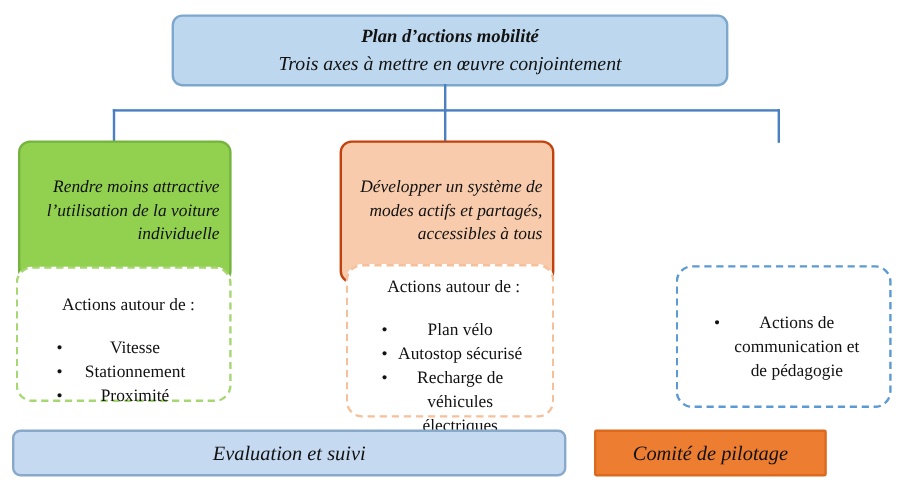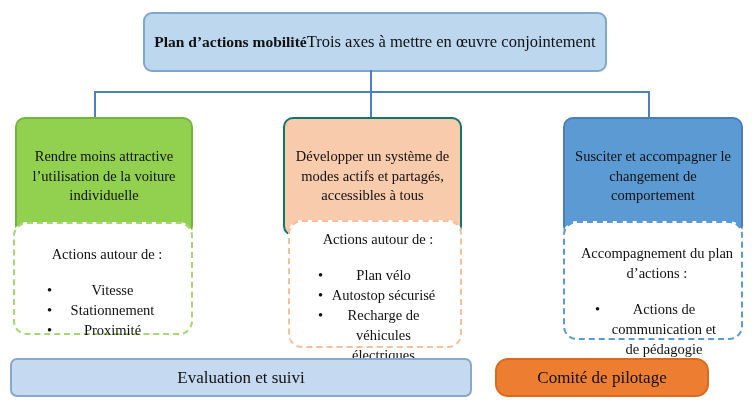--- a/index.html
+++ b/index.html
@@ -9,24 +9,25 @@
     height: 406px;
     background: #ffffff;
     font-family: "Liberation Serif", serif;
     color: #111111;
     overflow: hidden;
   }
   .box {
     position: absolute;
     box-sizing: border-box;
     display: flex;
-    flex-direction: row;
+    flex-direction: column;
     align-items: center;
     justify-content: center;
-    text-align: center;
+    text-align: right;
+    font-style: italic;
   }
   
   .header-box {
     left: 143px; top: 12px; width: 464px; height: 60px;
     background: #bdd7ee;
     border: 2px solid #7da7cd;
     border-radius: 9px;
   }
   .header-title { font-weight: bold; font-size: 15.5px; line-height: 22px; }
   .header-subtitle { font-size: 16.5px; line-height: 22px; }
@@ -41,21 +42,21 @@
 
   
   .axis-box {
     top: 117px; height: 119px;
     border-radius: 10px;
     font-size: 14.5px;
     line-height: 19.5px;
     padding: 16px 8px;
   }
   .axis-1 { left: 15px;  width: 178px; background: #92d050; border: 2px solid #74b33e; }
-  .axis-2 { left: 283px; width: 179px; background: #f7cbac; border: 2px solid #0f766e; }
+  .axis-2 { left: 283px; width: 179px; background: #f7cbac; border: 2px solid #c2410c; }
   .axis-3 { left: 563px; width: 180px; background: #5b9ad2; border: 2px solid #4a7ebb; }
 
   
   .detail-box {
     position: absolute;
     box-sizing: border-box;
     background: #ffffff;
     border-radius: 14px;
     font-size: 14.5px;
     line-height: 20px;
@@ -73,24 +74,24 @@
 
   
   .footer-eval {
     left: 10px; top: 358px; width: 462px; height: 39px;
     background: #c5d9f1;
     border: 2px solid #89a9cb;
     border-radius: 7px;
     font-size: 17px;
   }
   .footer-committee {
-    left: 495px; top: 358px; width: 214px; height: 39px;
+    left: 495px; top: 358px; width: 194px; height: 39px;
     background: #ed7d31;
     border: 2px solid #dc6a1e;
-    border-radius: 13px;
+    border-radius: 2px;
     font-size: 17px;
   }
 </style>
 </head>
 <body>
 
 <div class="canvas">
 
   <div class="box header-box">
     <div class="header-title">Plan d’actions mobilité</div>
@@ -120,25 +121,21 @@
   </div>
   <div class="detail-box detail-2">
     <p class="detail-heading">Actions autour de :</p>
     <ul class="detail-list">
       <li>Plan vélo</li>
       <li>Autostop sécurisé</li>
       <li>Recharge de véhicules électriques mobilité solidaire</li>
     </ul>
   </div>
 
-  <div class="box axis-box axis-3">
-    <div>Susciter et accompagner le changement de comportement</div>
-  </div>
   <div class="detail-box detail-3">
-    <p class="detail-heading">Accompagnement du plan d’actions :</p>
     <ul class="detail-list">
       <li>Actions de communication et de pédagogie</li>
     </ul>
   </div>
 
   <div class="box footer-eval">
     <div>Evaluation et suivi</div>
   </div>
   <div class="box footer-committee">
     <div>Comité de pilotage</div>

